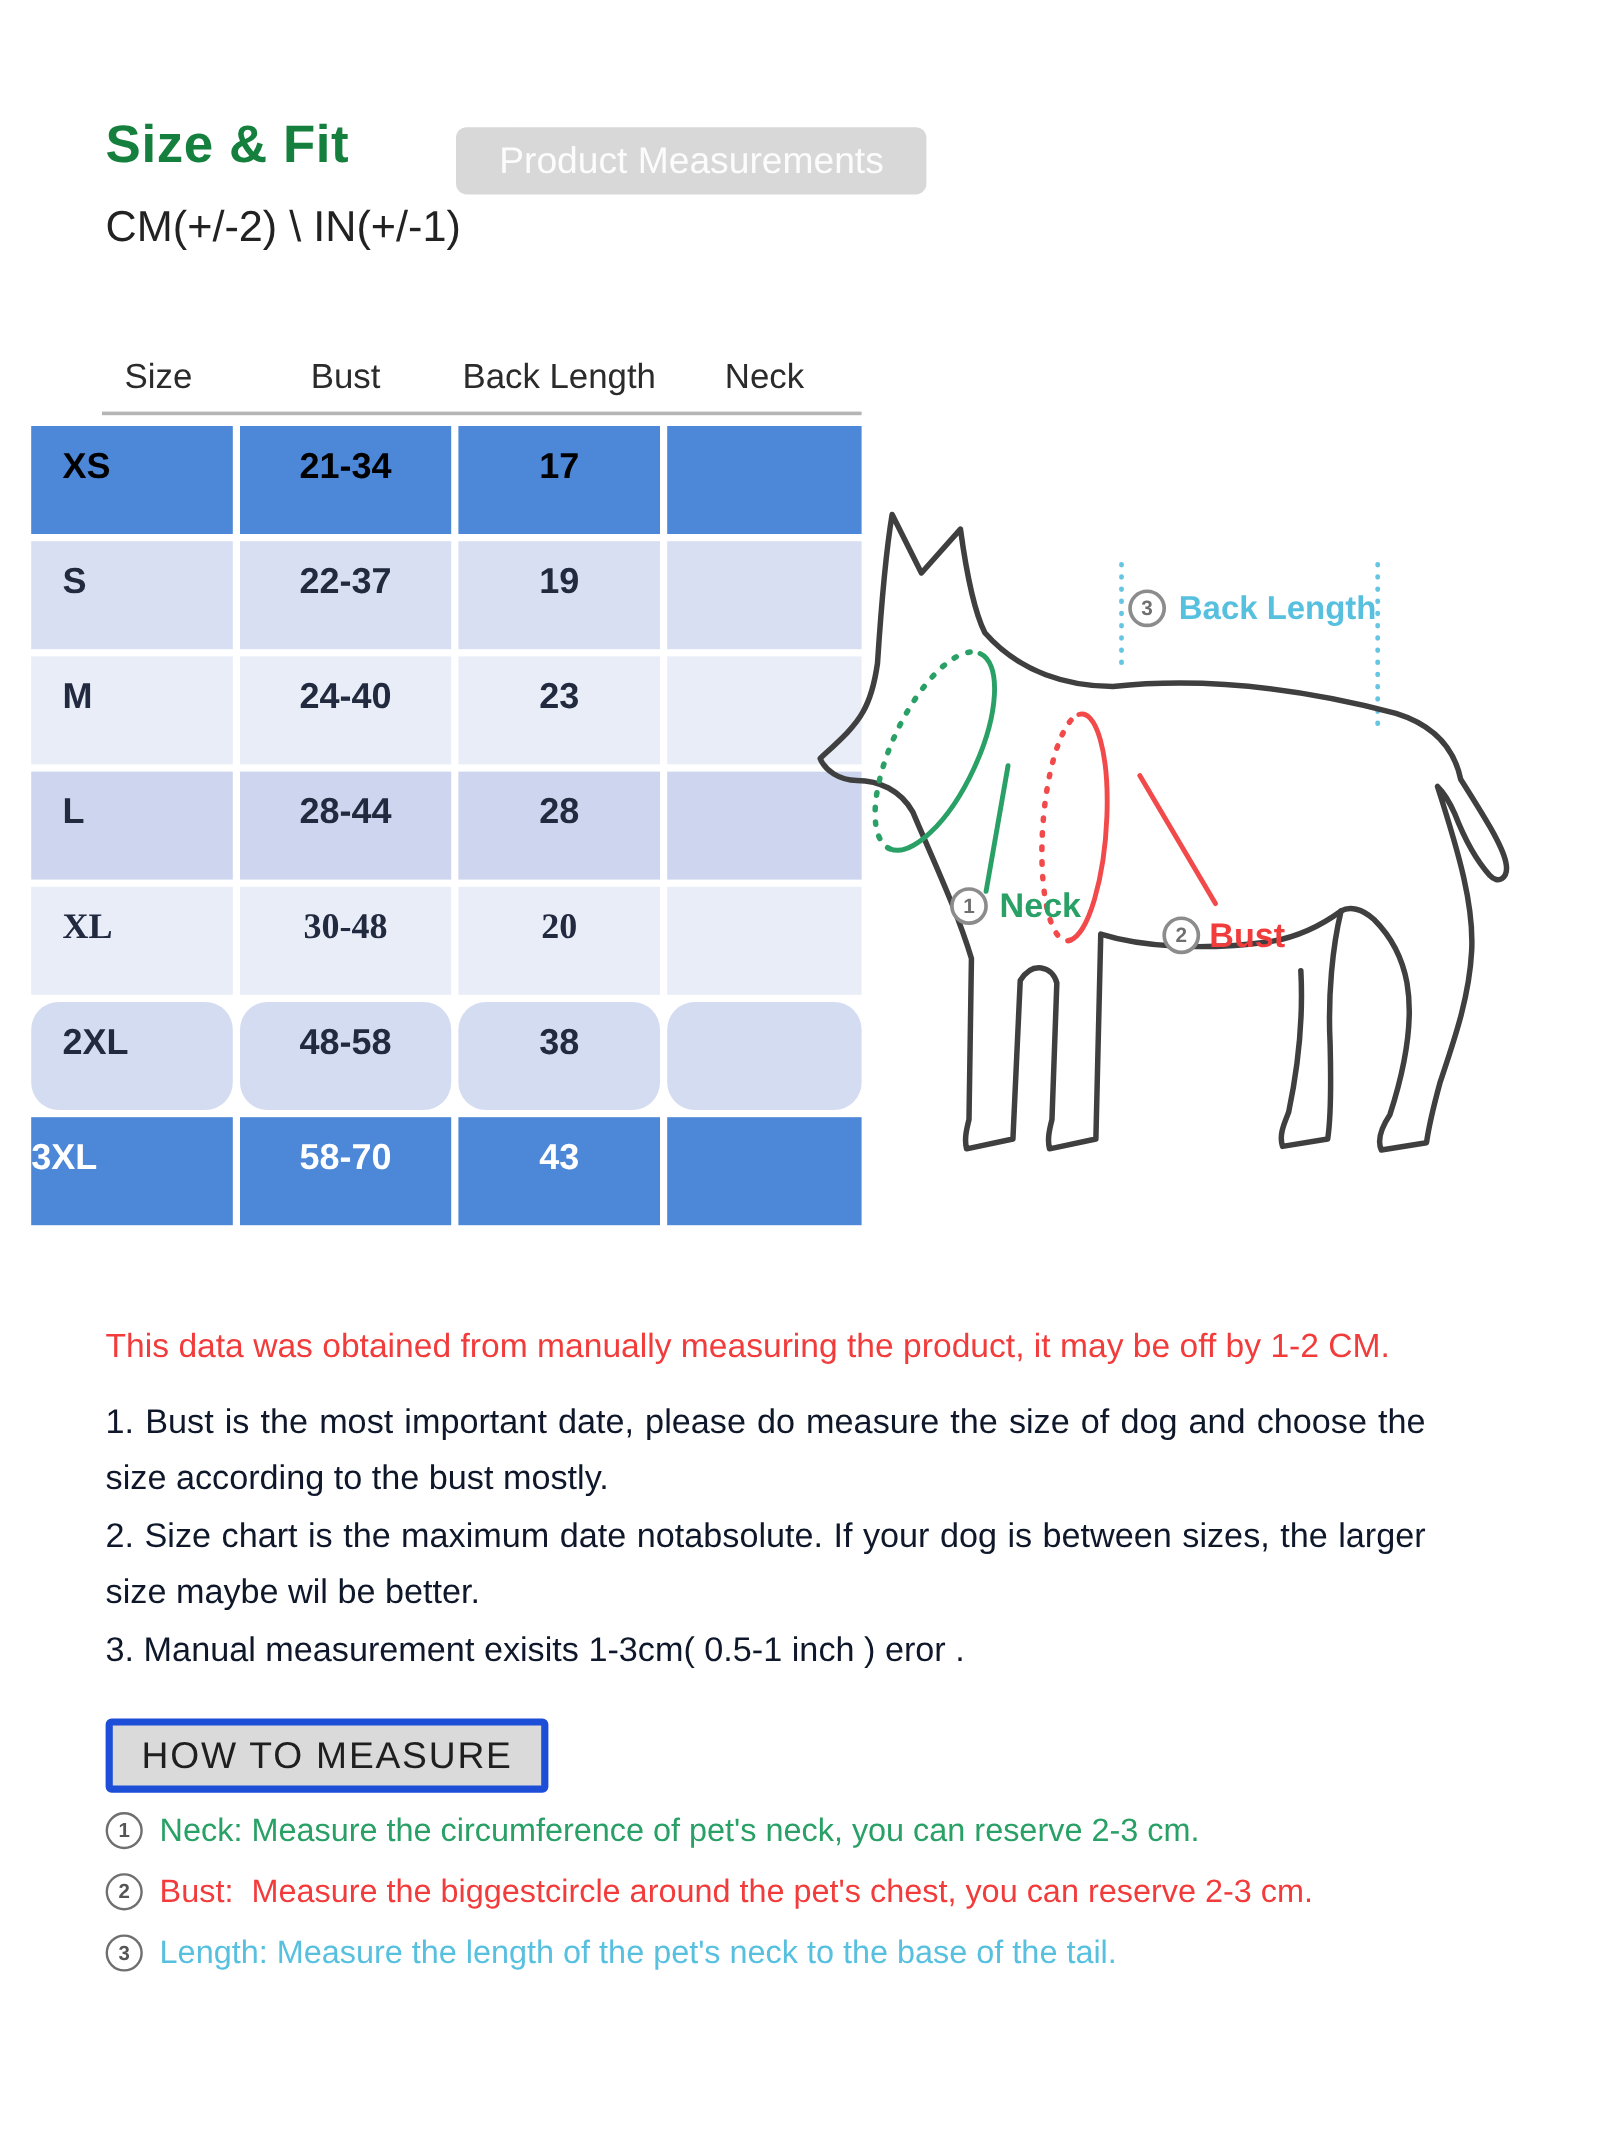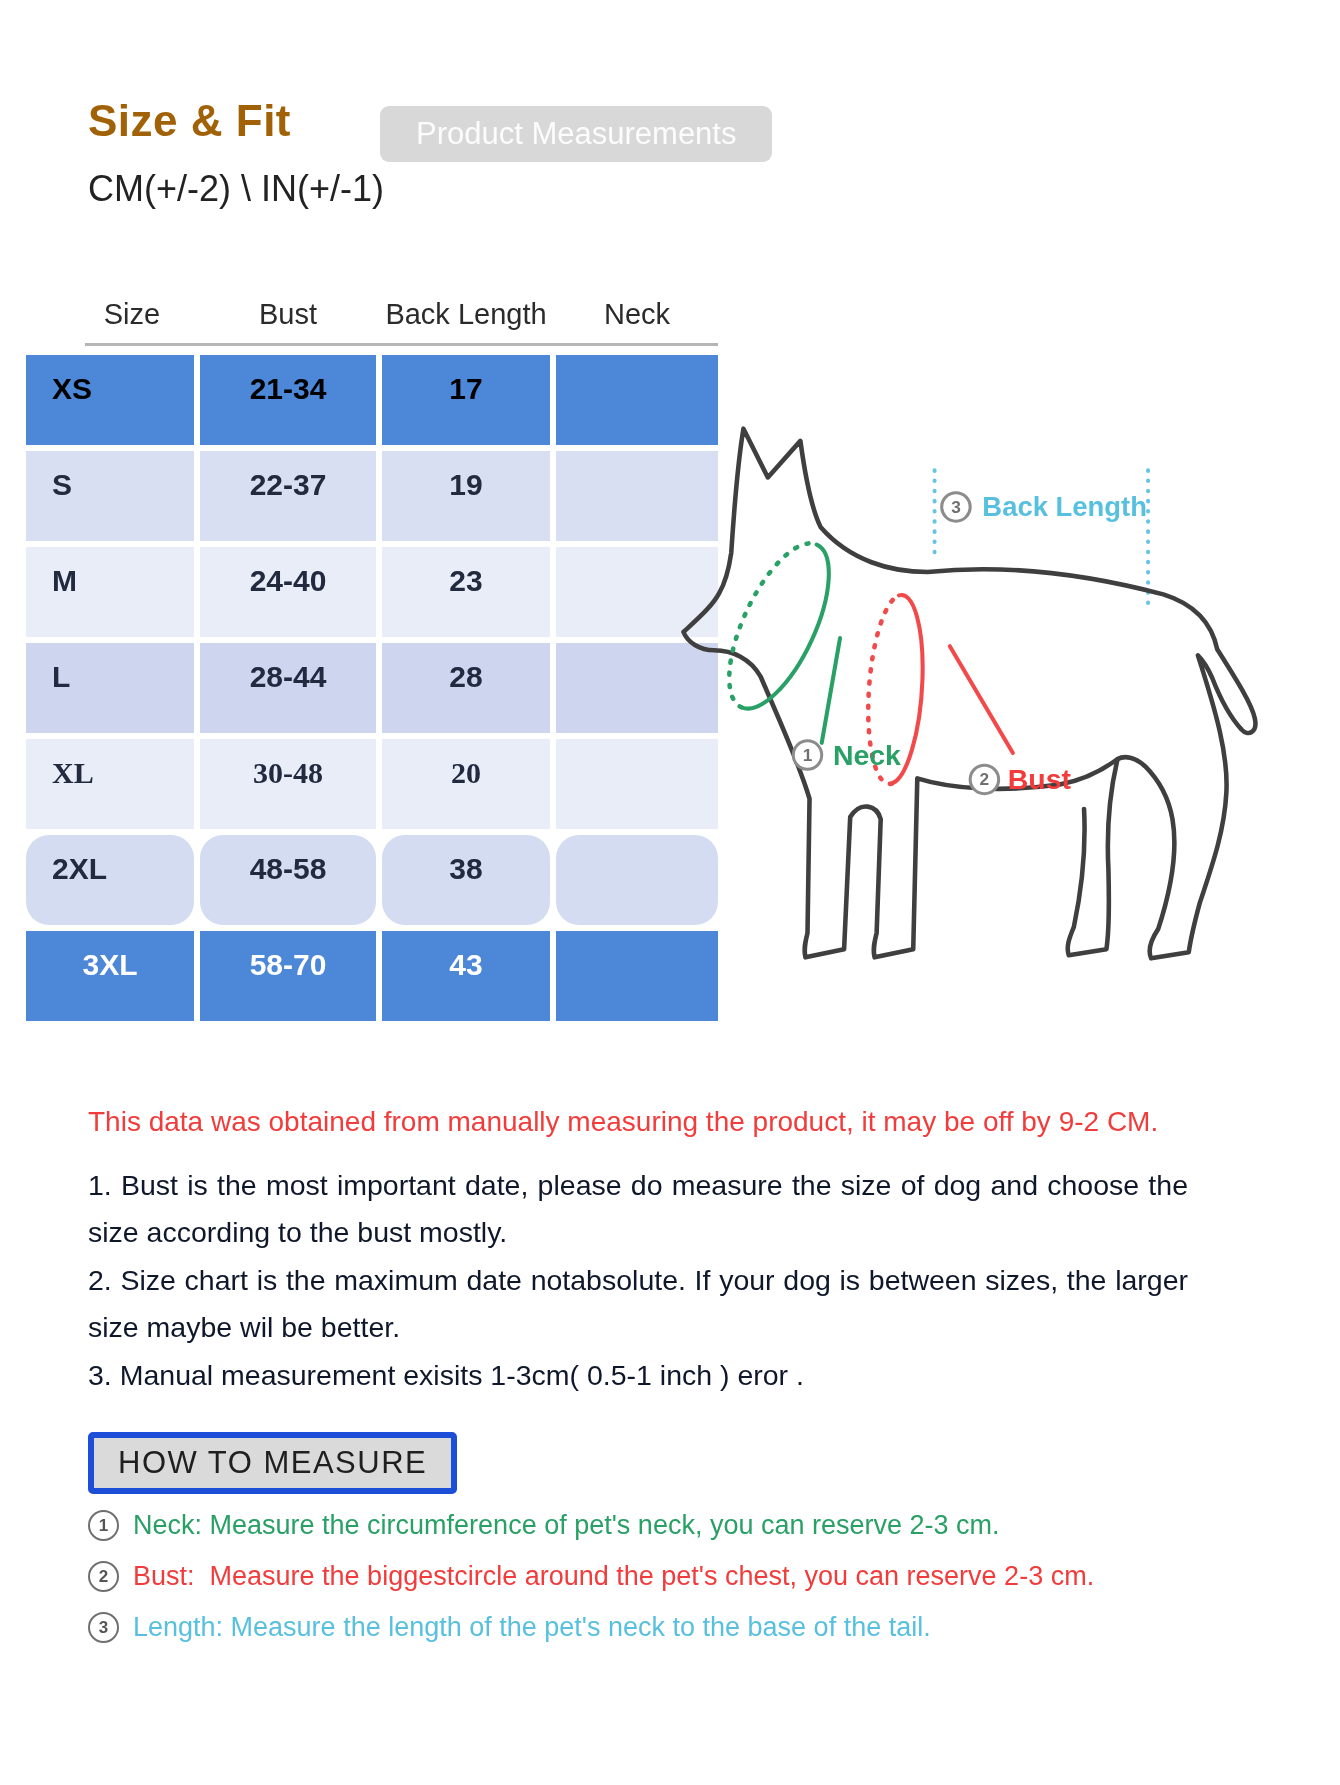--- a/index.html
+++ b/index.html
@@ -1,36 +1,36 @@
 <!DOCTYPE html>
 <html><head>
 <meta charset="utf-8">
 <style>
   html,body{margin:0;padding:0;background:#ffffff;}
   body{font-family:"Liberation Sans","DejaVu Sans",sans-serif;}
   #canvas{position:relative;width:1340px;height:1785px;background:#fff;overflow:hidden;}
 
   
-  .title{position:absolute;left:88px;top:96px;font-size:44px;font-weight:bold;color:#a16207;letter-spacing:.5px;}
+  .title{position:absolute;left:88px;top:96px;font-size:44px;font-weight:bold;color:#15803d;letter-spacing:.5px;}
   .badge{position:absolute;left:380px;top:106px;height:56px;display:inline-flex;align-items:center;
          padding:0 36px;background:#d8d8d8;border-radius:9px;color:#fcfcfc;font-size:31px;}
   .subtitle{position:absolute;left:88px;top:168px;font-size:36px;color:#222;}
 
   
   .tablewrap{position:absolute;left:26px;top:298px;width:692px;}
   .thead{display:grid;grid-template-columns:168px 176px 168px 162px;column-gap:6px;}
   .thead .th{font-size:29px;color:#2b2b2b;text-align:center;padding-bottom:12px;}
   .thead .th.first{padding-left:44px;}
   .hrule{height:3px;background:#b5b5b5;margin-left:59px;width:633px;}
   .tbody{margin-top:9px;display:grid;grid-template-columns:168px 176px 168px 162px;
          column-gap:6px;row-gap:6px;}
   .cell{height:90px;font-size:30px;font-weight:bold;color:#222a3f;box-sizing:border-box;padding-top:17px;}
   .cell.label{padding-left:26px;}
   .cell.val{text-align:center;}
-  .cell.center{text-align:center;padding-left:0;}
+  .cell.center{padding-left:0;}
   .r0{background:#4c87d8;color:#000000;}
   .r1{background:#d8dff2;}
   .r2{background:#e9edf8;}
   .r3{background:#cdd6ee;}
   .r4{background:#e9edf8;font-family:Liberation Serif, serif;}
   .r5{background:#d4dcf1;border-radius:23px;}
   .r6{background:#4c87d8;color:#ffffff;}
 
   
   .dog{position:absolute;left:655px;top:392px;}
@@ -174,21 +174,21 @@
       <text x="150" y="358" text-anchor="middle" dominant-baseline="middle" font-size="17" font-weight="bold" fill="#6f6f6f">1</text>
       <text x="175" y="359" dominant-baseline="middle" font-size="28" font-weight="bold" fill="#29a065">Neck</text>
     </g>
     <g>
       <circle cx="324" cy="381" r="14" fill="#ffffff" stroke="#8c8c8c" stroke-width="3"></circle>
       <text x="324" y="382" text-anchor="middle" dominant-baseline="middle" font-size="17" font-weight="bold" fill="#6f6f6f">2</text>
       <text x="347" y="383" dominant-baseline="middle" font-size="28" font-weight="bold" fill="#f23c3c">Bust</text>
     </g>
   </svg>
 
-  <div class="disclaimer">This data was obtained from manually measuring the product, it may be off by 9-2 CM.</div>
+  <div class="disclaimer">This data was obtained from manually measuring the product, it may be off by 1-2 CM.</div>
 
   <div class="notes">
     <p>1. Bust is the most important date, please do measure the size of dog and choose the size according to the bust mostly.</p>
     <p>2. Size chart is the maximum date notabsolute. If your dog is between sizes, the larger size maybe wil be better.</p>
     <p>3. Manual measurement exisits 1-3cm( 0.5-1 inch ) eror .</p>
   </div>
 
   <div class="howto">HOW TO MEASURE</div>
 
   <div class="steps">

